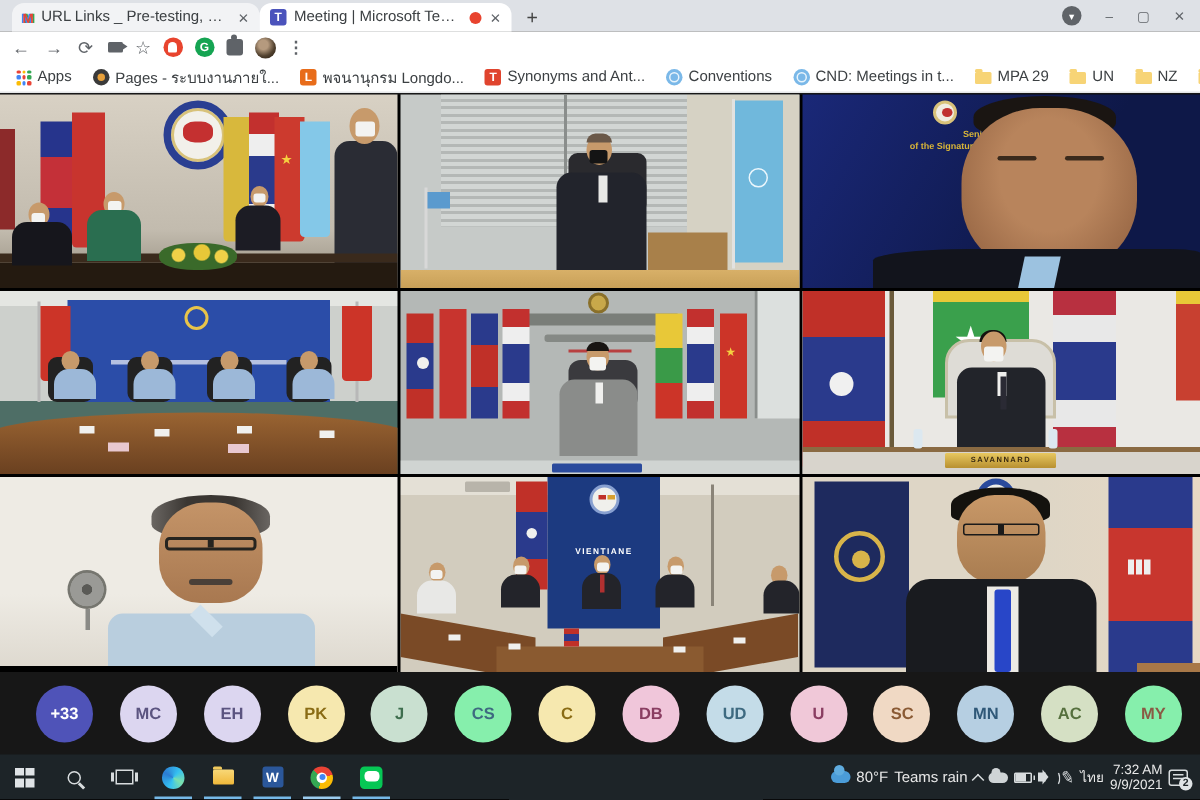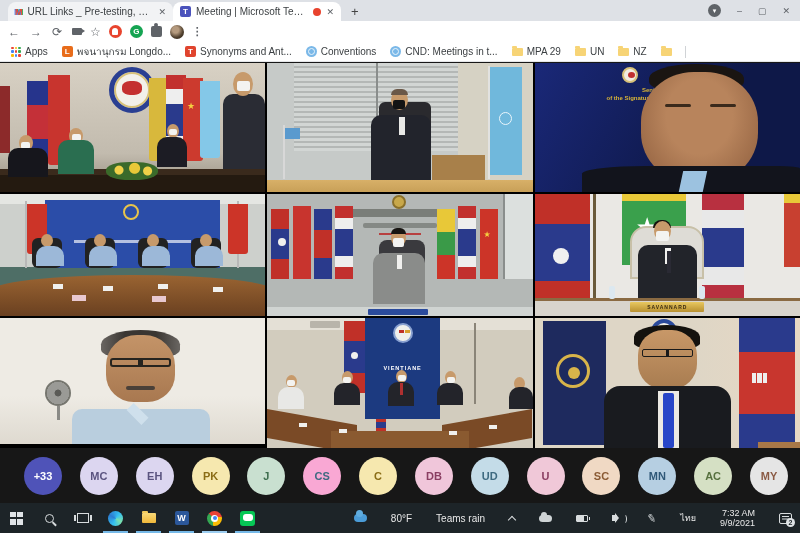--- a/index.html
+++ b/index.html
@@ -71,21 +71,21 @@
   .tvic:after{content:"";position:absolute;right:-4px;top:1px;width:2px;height:6px;background:#d8dcde;}
   .edgeic{width:15px;height:15px;border-radius:50%;background:conic-gradient(from 200deg,#35c1f1,#2b7cd3 100deg,#35c1f1 200deg,#7be0ad 280deg,#35c1f1);}
   .explic{width:14px;height:10px;background:linear-gradient(180deg,#f8d878,#f0b83a);border-radius:1px;position:relative;}
   .explic:before{content:"";position:absolute;top:-2px;left:0;width:6px;height:2px;background:#f0c95c;border-radius:1px 1px 0 0;}
   .wordic{width:14px;height:14px;background:#2b579a;border-radius:2px;color:#fff;font-size:9px;font-weight:bold;display:flex;align-items:center;justify-content:center;}
   .chromeic{width:15px;height:15px;border-radius:50%;background:conic-gradient(from -45deg,#ea4335 0 120deg,#fbbc05 120deg 240deg,#34a853 240deg);position:relative;}
   .chromeic .c1{position:absolute;inset:4px;background:#fff;border-radius:50%;}
   .chromeic .c2{position:absolute;inset:5.5px;background:#4285f4;border-radius:50%;}
   .lineic{width:15px;height:15px;background:#06c755;border-radius:3px;position:relative;}
   .lineic:after{content:"";position:absolute;left:2.5px;top:3.5px;width:10px;height:7px;background:#fff;border-radius:3px;}
-  .tbR{margin-left:auto;display:flex;align-items:center;gap:24px;padding-right:8px;font-size:10px;}
+  .tbR{margin-left:auto;display:flex;align-items:center;gap:4px;padding-right:8px;font-size:10px;}
   .wcloud{width:13px;height:8px;background:#4b9cd8;border-radius:5px;position:relative;}
   .wcloud:before{content:"";position:absolute;left:2px;top:-4px;width:7px;height:7px;background:#5facdf;border-radius:50%;}
   .chev{width:6px;height:6px;border-left:1.5px solid #d8dcde;border-top:1.5px solid #d8dcde;transform:rotate(45deg);margin-top:3px;}
   .odcloud{width:13px;height:7px;background:#cfd4d6;border-radius:4px;position:relative;}
   .odcloud:before{content:"";position:absolute;left:2px;top:-3px;width:6px;height:6px;background:#cfd4d6;border-radius:50%;}
   .battic{width:12px;height:7px;border:1px solid #d8dcde;border-radius:1px;position:relative;background:linear-gradient(90deg,#d8dcde 0 70%,transparent 70%);}
   .battic:after{content:"";position:absolute;right:-3px;top:1.5px;width:1.5px;height:3px;background:#d8dcde;}
   .spkic{width:5px;height:6px;background:#d8dcde;position:relative;}
   .spkic:before{content:"";position:absolute;left:3px;top:-2px;border-left:4px solid #d8dcde;border-top:5px solid transparent;border-bottom:5px solid transparent;}
   .spkic:after{content:"";position:absolute;left:9px;top:-1px;width:4px;height:8px;border:1.3px solid transparent;border-right:1.3px solid #d8dcde;border-radius:50%;}
@@ -144,20 +144,24 @@
           <div style="background:#34a853"></div>
           <div style="background:#4285f4"></div>
           <div style="background:#ea4335"></div>
           <div style="background:#34a853"></div>
           <div style="background:#fbbc05"></div>
           <div style="background:#4285f4"></div>
           <div style="background:#ea4335"></div>
         </span>
       <span>Apps</span>
     </div>
+    <div class="bm">
+        <span class="targetic"></span>
+        <span>Pages - ระบบงานภายใ...</span>
+      </div>
     <div class="bm">
         <span class="sqicon" style="background:#e86c1a;">L</span>
         <span>พจนานุกรม Longdo...</span>
       </div>
     <div class="bm">
         <span class="sqicon" style="background:#e0442e;">T</span>
         <span>Synonyms and Ant...</span>
       </div>
     <div class="bm">
         <span class="unglobe"></span>
@@ -383,29 +387,29 @@
       <div class="a" style="left:84%;bottom:0;width:16%;height:5%;background:#a87848;"></div>
     </div>
   </div>
 
   <div class="peoplebar">
     <div class="pav" style="background: rgb(79, 83, 184); color: rgb(255, 255, 255);">+33</div>
     <div class="pav" style="background: rgb(220, 214, 240); color: rgb(91, 84, 128);">MC</div>
     <div class="pav" style="background: rgb(220, 214, 240); color: rgb(91, 84, 128);">EH</div>
     <div class="pav" style="background: rgb(246, 232, 175); color: rgb(138, 108, 21);">PK</div>
     <div class="pav" style="background: rgb(201, 224, 208); color: rgb(62, 110, 78);">J</div>
-    <div class="pav" style="background: #f9a8d4; color: rgb(62, 106, 128);">CS</div>
+    <div class="pav" style="background: #86efac; color: rgb(62, 106, 128);">CS</div>
     <div class="pav" style="background: rgb(246, 232, 175); color: rgb(138, 108, 21);">C</div>
     <div class="pav" style="background: rgb(240, 198, 218); color: rgb(138, 62, 98);">DB</div>
     <div class="pav" style="background: rgb(196, 220, 232); color: rgb(62, 106, 128);">UD</div>
     <div class="pav" style="background: rgb(240, 200, 216); color: rgb(138, 62, 98);">U</div>
     <div class="pav" style="background: rgb(240, 217, 196); color: rgb(138, 90, 52);">SC</div>
     <div class="pav" style="background: rgb(182, 207, 226); color: rgb(47, 88, 120);">MN</div>
     <div class="pav" style="background: rgb(213, 224, 196); color: rgb(86, 112, 62);">AC</div>
-    <div class="pav" style="background: #e5e5e5; color: rgb(138, 90, 68);">MY</div>
+    <div class="pav" style="background: #86efac; color: rgb(138, 90, 68);">MY</div>
   </div>
 
   <div class="taskbar">
     <div class="tbL">
       <div class="tbtn">
           <span class="startic">
             <div></div>
             <div></div>
             <div></div>
             <div></div>

